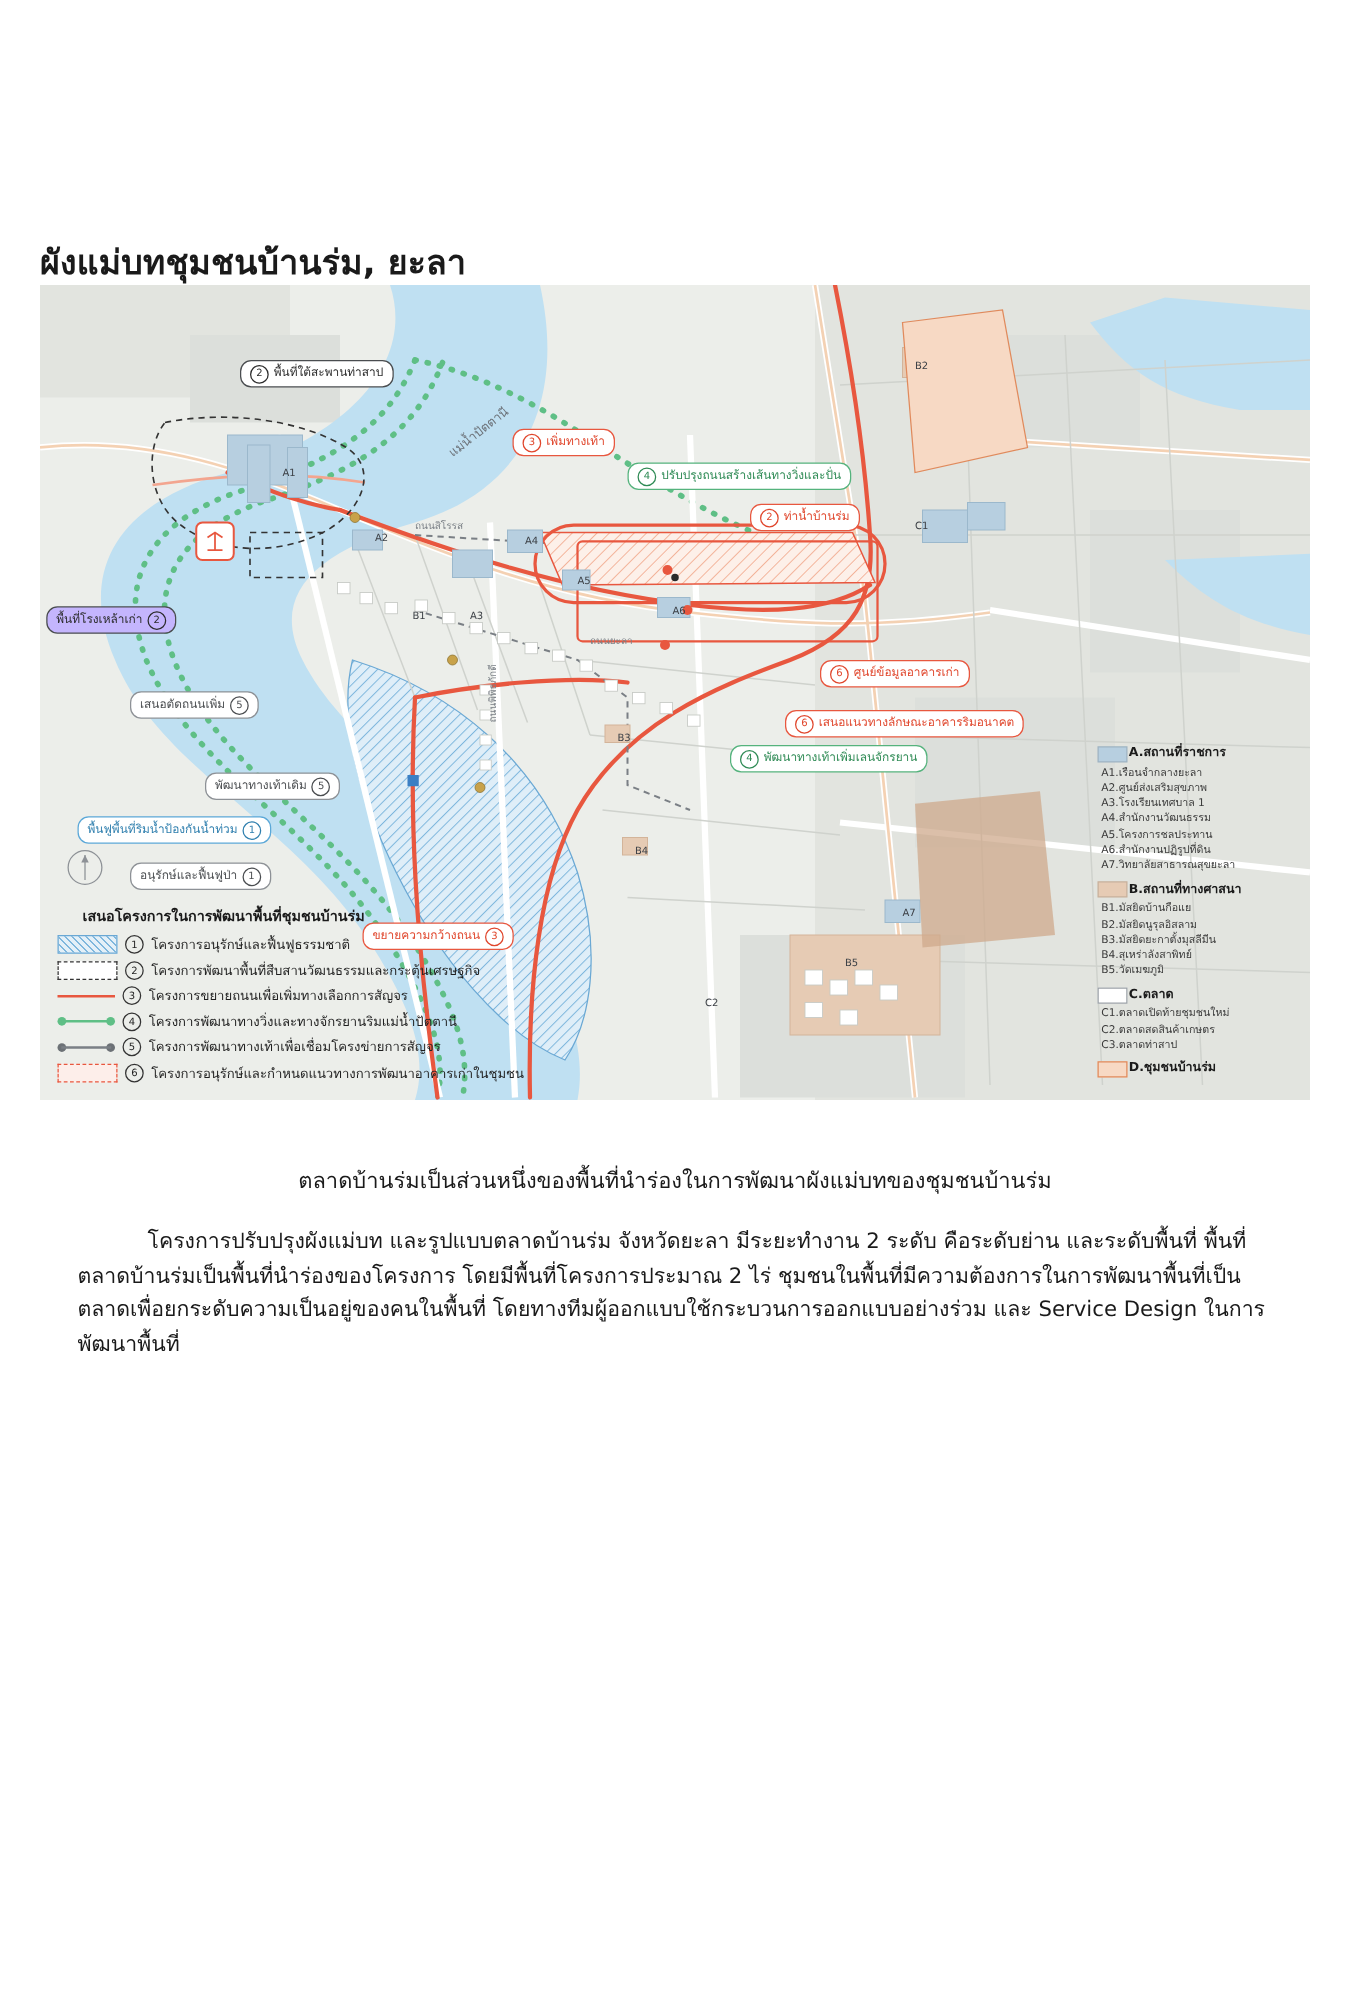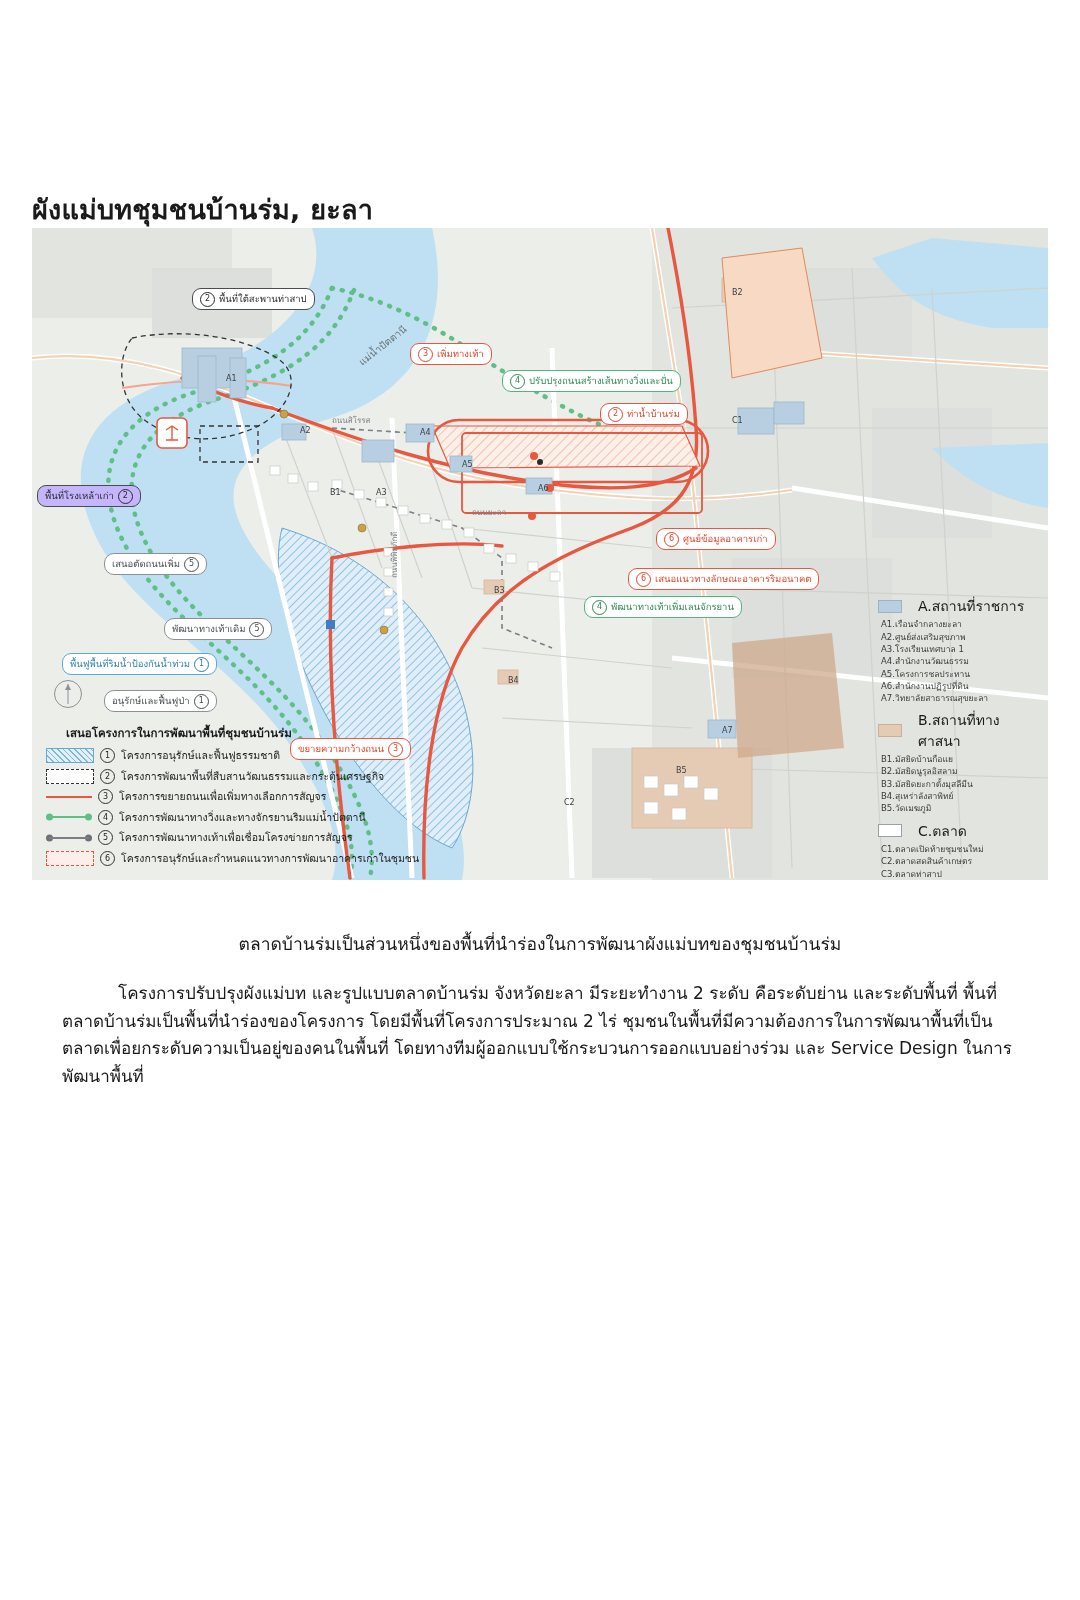--- a/index.html
+++ b/index.html
@@ -68,21 +68,21 @@
     border: 1px solid currentColor;
     display: inline-flex;
     align-items: center;
     justify-content: center;
     font-size: 8px;
     flex: 0 0 auto;
   }
   .mlabel.red    { border-color: #e8573f; color: #e0462c; }
   .mlabel.green  { border-color: #55b37d; color: #2f8b55; }
   .mlabel.blue   { border-color: #5ca8d8; color: #2f7fae; }
-  .mlabel.grey   { border-color: #8d9196; color: #4a4d50; border-radius: 10px; }
+  .mlabel.grey   { border-color: #8d9196; color: #4a4d50; }
   .mlabel.dark   { border-color: #4a4d50; color: #2b2b2b; }
 
   
   .legend {
     position: absolute;
     left: 14px;
     bottom: 10px;
     width: 420px;
   }
   .legend-title {
@@ -154,22 +154,22 @@
     position: absolute;
     right: 10px;
     top: 368px;
     width: 160px;
     font-size: 9px;
     line-height: 1.45;
     color: #2a2a2a;
   }
   .places-group { margin-bottom: 6px; }
   .places-head {
-    display: flex; align-items: center; gap: 16px;
-    font-size: 14px; font-weight: normal; color: #1a1a1a;
+    display: flex; align-items: center; gap: 1px;
+    font-size: 10px; font-weight: bold; color: #1a1a1a;
     margin-bottom: 2px;
   }
   .swatch { width: 22px; height: 11px; flex: 0 0 auto; border: 1px solid #00000022; }
   .sw-a { background: #b7cfe0; }
   .sw-b { background: #e6cbb4; }
   .sw-c { background: #ffffff; border: 1px solid #9aa0a6; }
   .sw-d { background: #f7d9c4; border: 1px solid #e08a5c; }
   .places-item { padding-left: 3px; font-size: 8.5px; color: #3a3a3a; }
 
   

